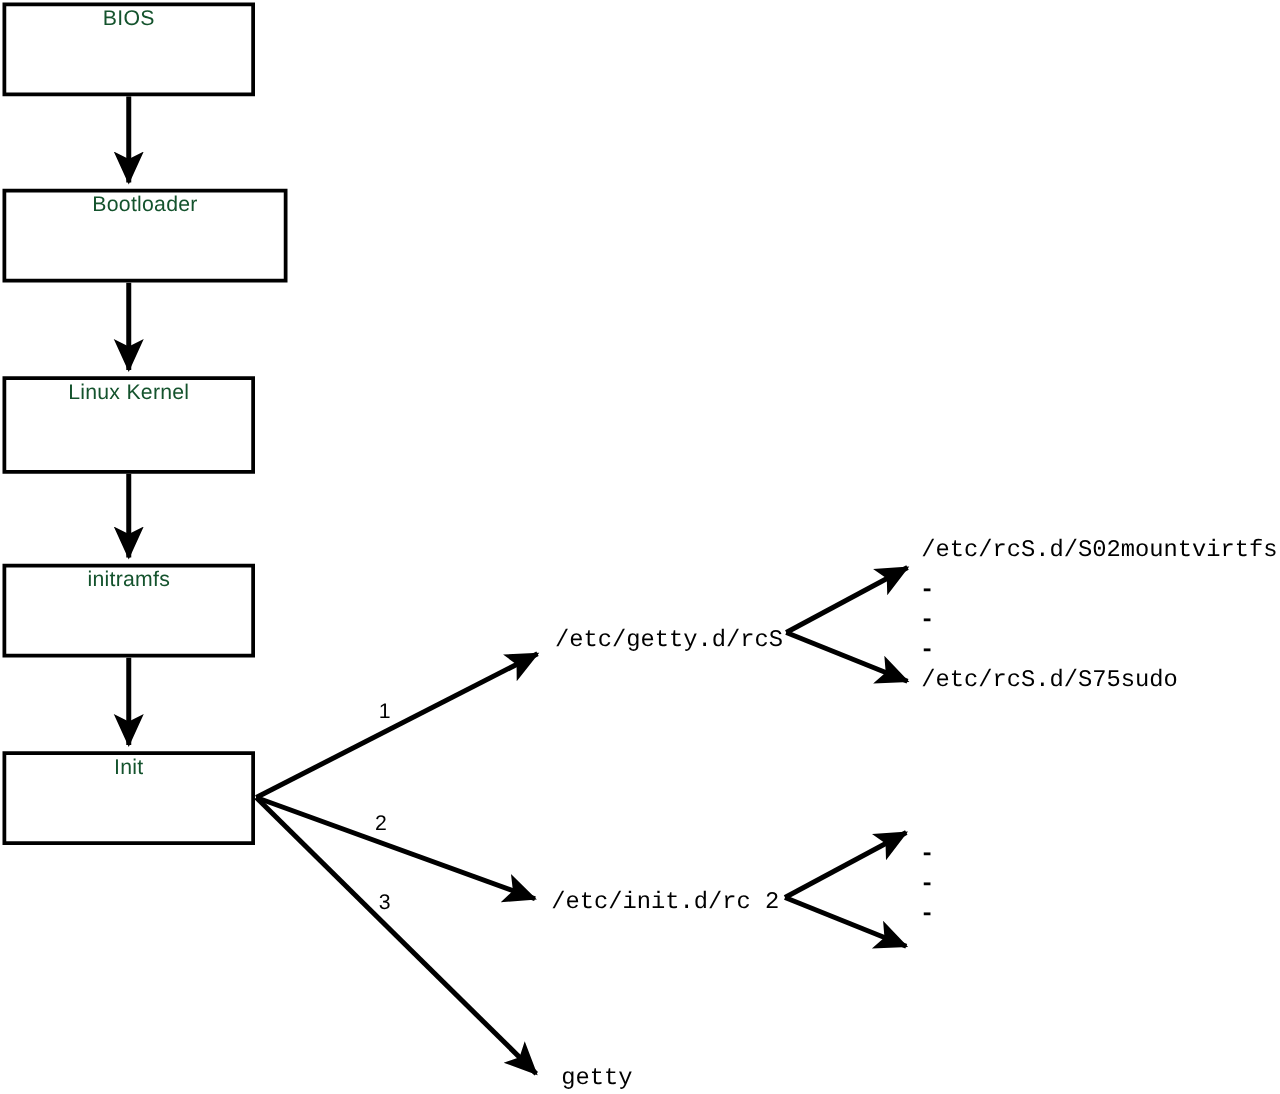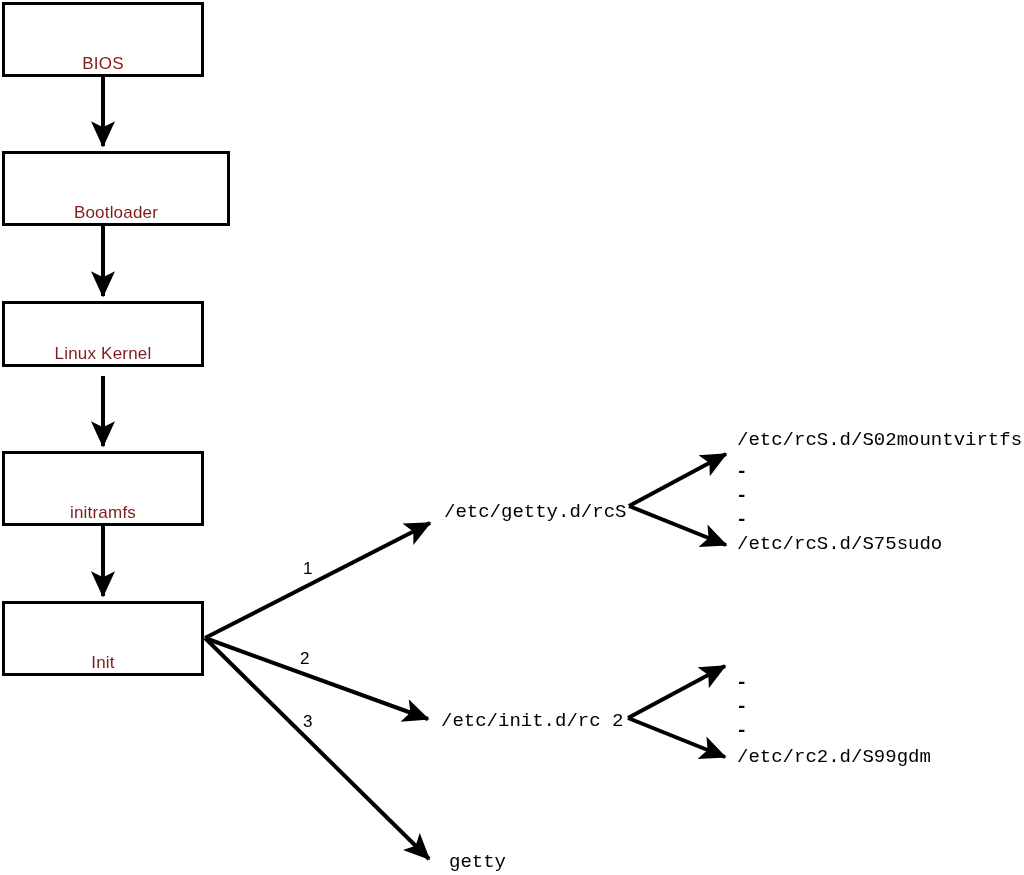--- a/index.html
+++ b/index.html
@@ -25,25 +25,25 @@
     top: 0;
     width: 1024px;
     height: 875px;
   }
   .node-box {
     position: absolute;
     box-sizing: border-box;
     border: 3px solid #000000;
     background: #ffffff;
     display: flex;
-    align-items: flex-end;
+    align-items: flex-start;
     justify-content: center;
     font-family: "Liberation Sans", sans-serif;
     font-size: 17px;
-    color: #7f1d1d;
+    color: #14532d;
     letter-spacing: 0.2px;
   }
   .mono-label {
     position: absolute;
     font-family: "Liberation Mono", monospace;
     font-size: 19px;
     color: #000000;
     white-space: nowrap;
     line-height: 1;
   }
@@ -98,21 +98,21 @@
     <line x1="628" y1="718" x2="725" y2="666" stroke="#000000" stroke-width="4" marker-end="url(#arrowhead)"></line>
     <line x1="628" y1="718" x2="725" y2="757" stroke="#000000" stroke-width="4" marker-end="url(#arrowhead)"></line>
   </svg>
 
   <div class="node-box" style="left:2px; top:2px; width:202px; height:75px;">
     <span>BIOS</span>
   </div>
   <div class="node-box" style="left:2px; top:151px; width:228px; height:75px;">
     <span>Bootloader</span>
   </div>
-  <div class="node-box" style="left:2px; top:301px; width:202px; height:66px;">
+  <div class="node-box" style="left:2px; top:301px; width:202px; height:78px;">
     <span>Linux Kernel</span>
   </div>
   <div class="node-box" style="left:2px; top:451px; width:202px; height:75px;">
     <span>initramfs</span>
   </div>
   <div class="node-box" style="left:2px; top:601px; width:202px; height:75px;">
     <span>Init</span>
   </div>
 
 
@@ -126,15 +126,14 @@
 
   <div class="mono-label" style="left:737px; top:431px;">/etc/rcS.d/S02mountvirtfs</div>
   <div class="ellipsis-dash" style="left:736px; top:463px;">-</div>
   <div class="ellipsis-dash" style="left:736px; top:487px;">-</div>
   <div class="ellipsis-dash" style="left:736px; top:511px;">-</div>
   <div class="mono-label" style="left:737px; top:535px;">/etc/rcS.d/S75sudo</div>
 
   <div class="ellipsis-dash" style="left:736px; top:674px;">-</div>
   <div class="ellipsis-dash" style="left:736px; top:698px;">-</div>
   <div class="ellipsis-dash" style="left:736px; top:722px;">-</div>
-  <div class="mono-label" style="left:737px; top:748px;">/etc/rc2.d/S99gdm</div>
 
 </div>
 
 </body></html>

